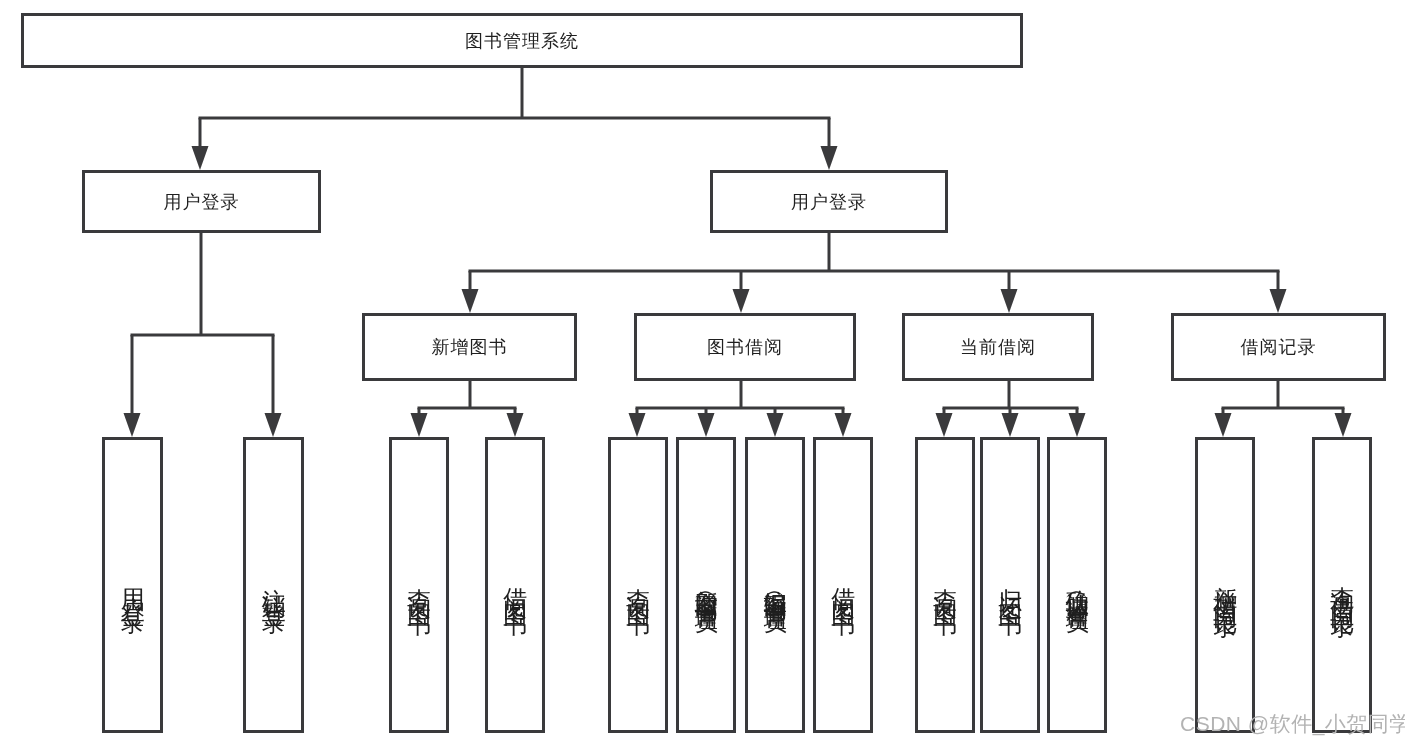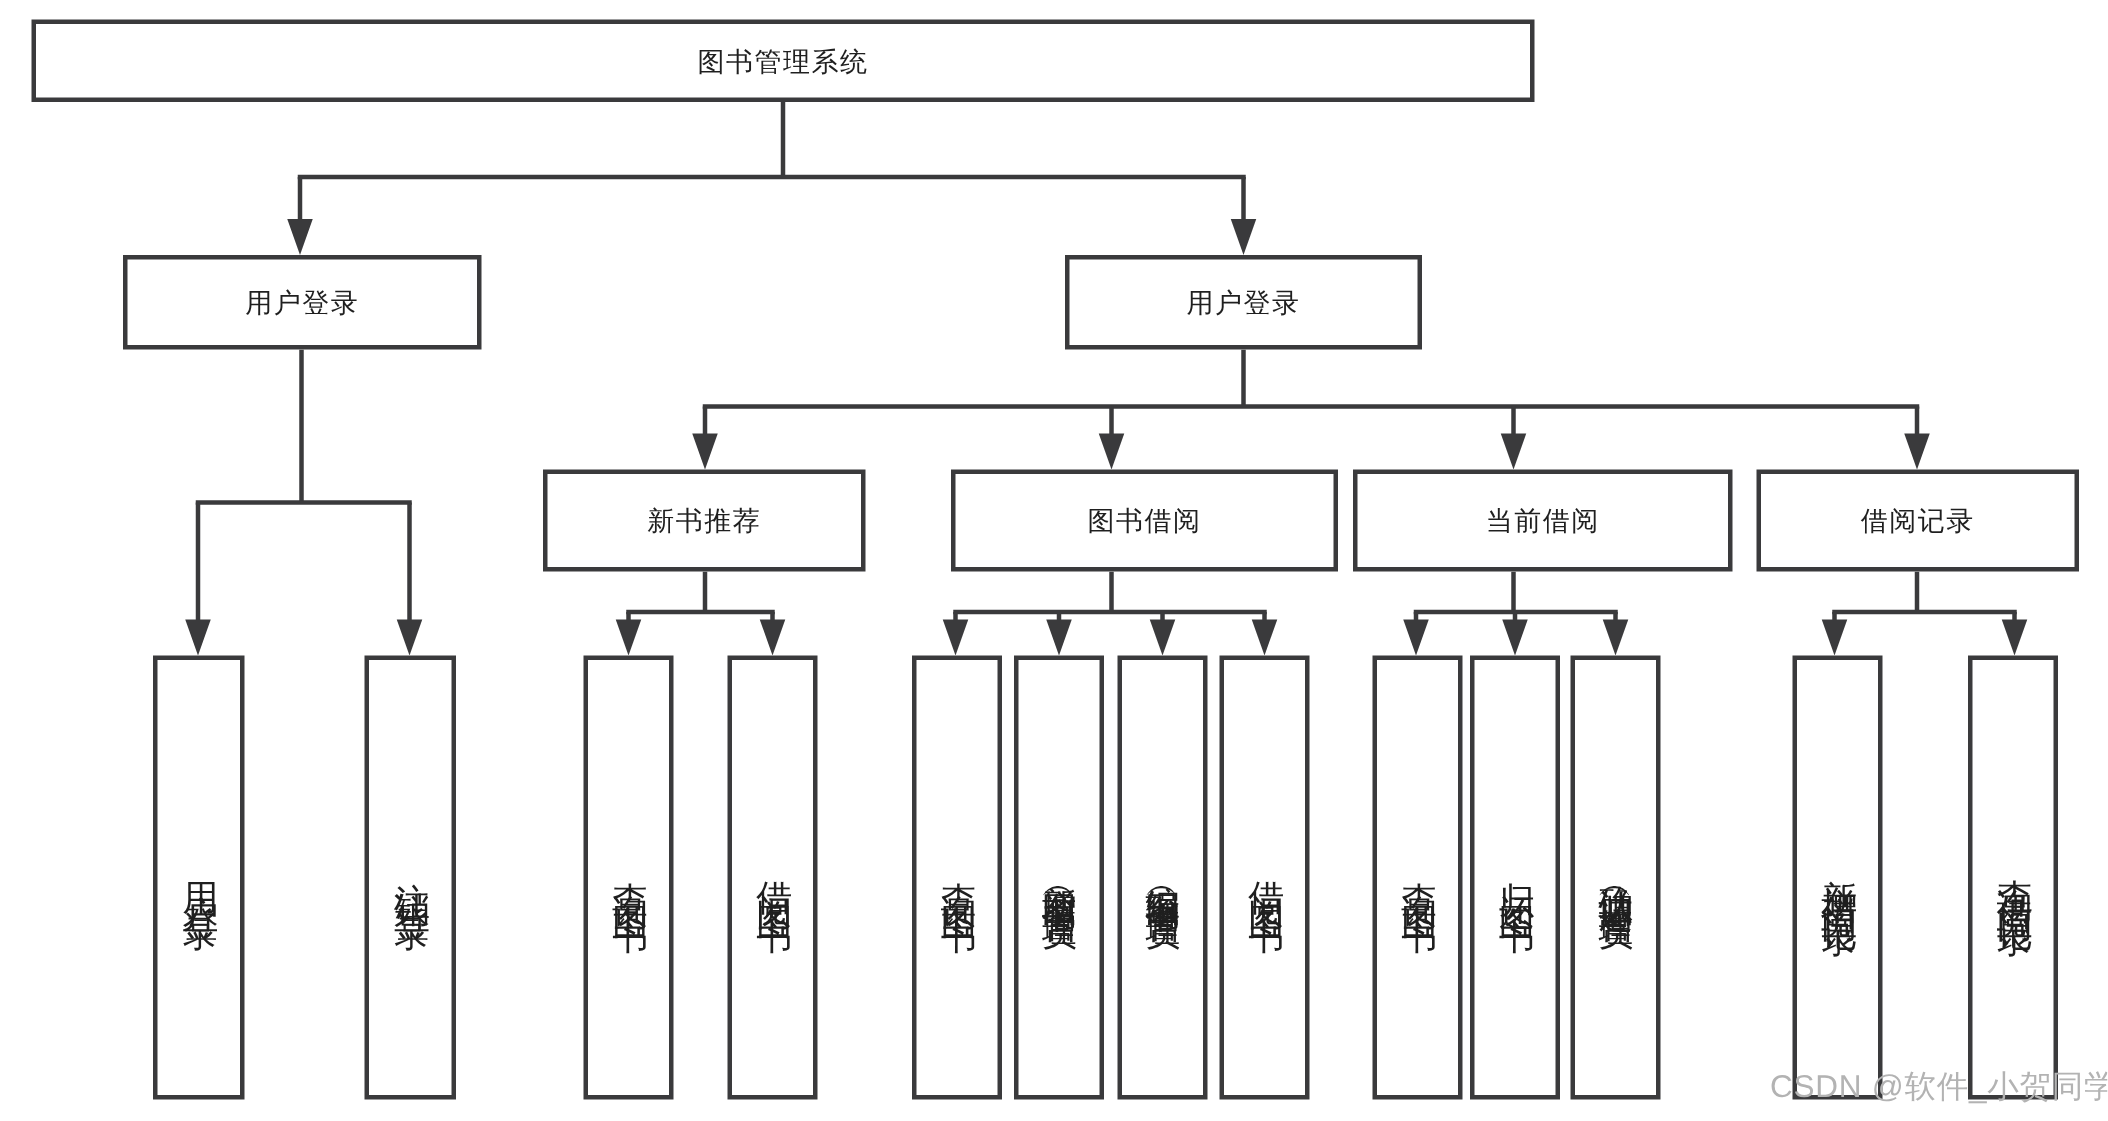--- a/index.html
+++ b/index.html
@@ -135,23 +135,23 @@
       <polygon points="1223,437 1214.5,413 1231.5,413"></polygon>
       <polygon points="1343,437 1334.5,413 1351.5,413"></polygon>
     </g>
   </svg>
 
   <div class="node h-node" style="left:21px; top:13px; width:1002px; height:55px;">图书管理系统</div>
 
   <div class="node h-node" style="left:82px; top:170px; width:239px; height:63px;">用户登录</div>
   <div class="node h-node" style="left:710px; top:170px; width:238px; height:63px;">用户登录</div>
 
-  <div class="node h-node" style="left:362px; top:313px; width:215px; height:68px;">新书推荐</div>
-  <div class="node h-node" style="left:634px; top:313px; width:258px; height:68px;">图书借阅</div>
-  <div class="node h-node" style="left:902px; top:313px; width:253px; height:68px;">当前借阅</div>
+  <div class="node h-node" style="left:362px; top:313px; width:215px; height:68px;">新增图书</div>
+  <div class="node h-node" style="left:634px; top:313px; width:222px; height:68px;">图书借阅</div>
+  <div class="node h-node" style="left:902px; top:313px; width:192px; height:68px;">当前借阅</div>
   <div class="node h-node" style="left:1171px; top:313px; width:215px; height:68px;font-family:Liberation Mono, monospace;">借阅记录</div>
 
   <div class="node v-node" style="left:102px; top:437px; width:61px; height:296px;">
     <span>用户登录</span>
   </div>
   <div class="node v-node" style="left:243px; top:437px; width:61px; height:296px;">
     <span>注销登录</span>
   </div>
   <div class="node v-node" style="left:389px; top:437px; width:60px; height:296px;">
     <span>查询图书</span>

